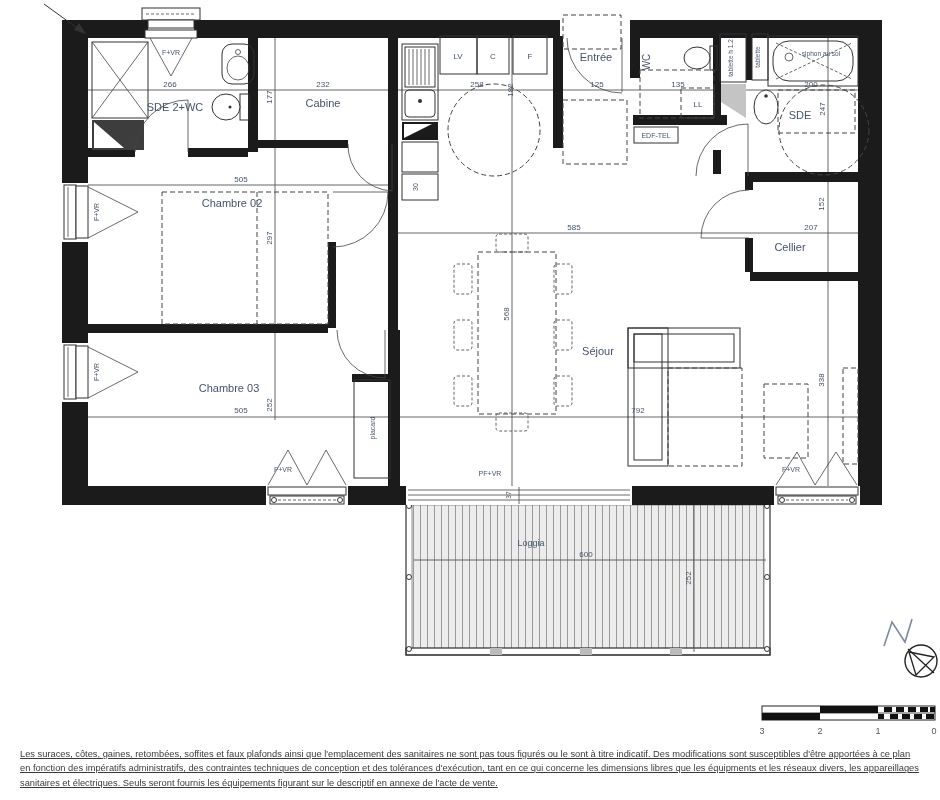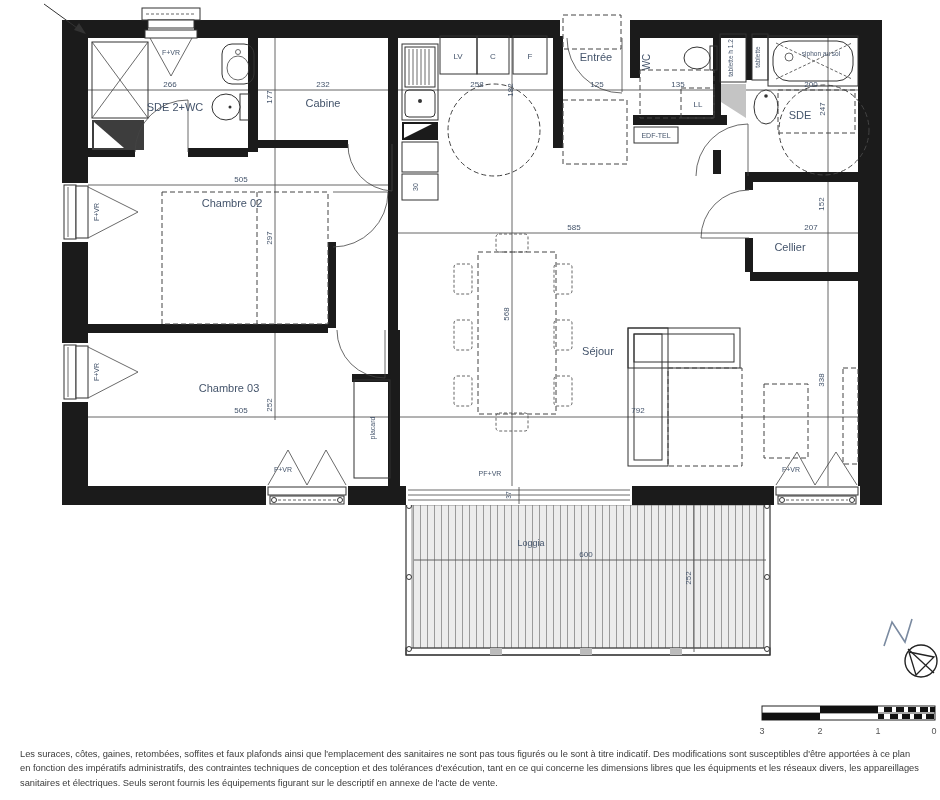--- a/index.html
+++ b/index.html
@@ -12,21 +12,21 @@
   .o2{fill:#fff;stroke:#333;stroke-width:1;}
   .ln{stroke:#555;stroke-width:0.9;}
   .thin{stroke:#444;stroke-width:0.8;fill:none;}
   .d{fill:none;stroke:#444;stroke-width:1;stroke-dasharray:5 3;}
   .d2{fill:none;stroke:#555;stroke-width:0.9;stroke-dasharray:3 2;}
   .room{font-size:11px;fill:#44546b;text-anchor:middle;}
   .dim{font-size:8px;fill:#44546b;text-anchor:middle;}
   .small{font-size:7px;fill:#44546b;text-anchor:middle;}
   .tiny{font-size:6.5px;fill:#44546b;text-anchor:middle;}
   .fix{font-size:8px;fill:#44546b;text-anchor:middle;}
-  .disclaimer{position:absolute;left:20px;top:747px;width:902px;font-size:9.3px;line-height:1.55;color:#3a3a3a;}
+  .disclaimer{position:absolute;left:20px;top:747px;width:902px;font-size:9.3px;line-height:1.55;color:#3a3a3a;text-decoration:underline;}
   .scale-num{font-size:9px;fill:#555;text-anchor:middle;}
 </style>
 </head>
 <body>
 
 <div class="plan-wrap">
 <svg width="940" height="745" viewBox="0 0 940 745">
   <defs>
     <pattern id="deck" width="7" height="8" patternUnits="userSpaceOnUse">
       <rect width="7" height="8" fill="#ececec"></rect>

